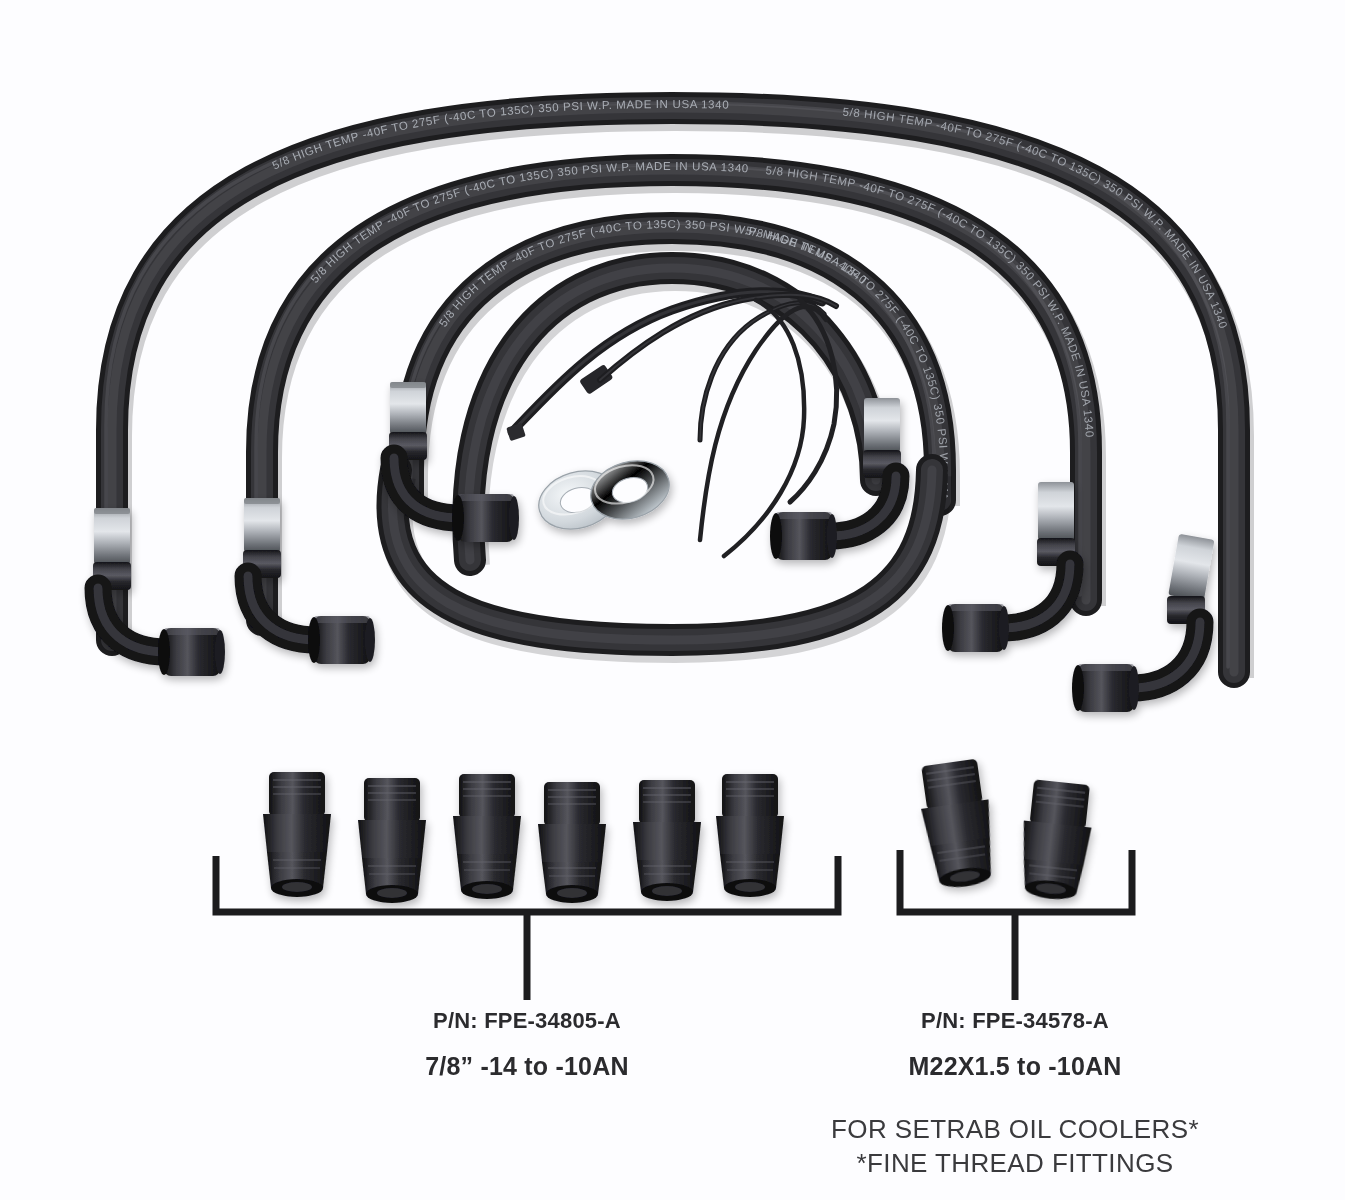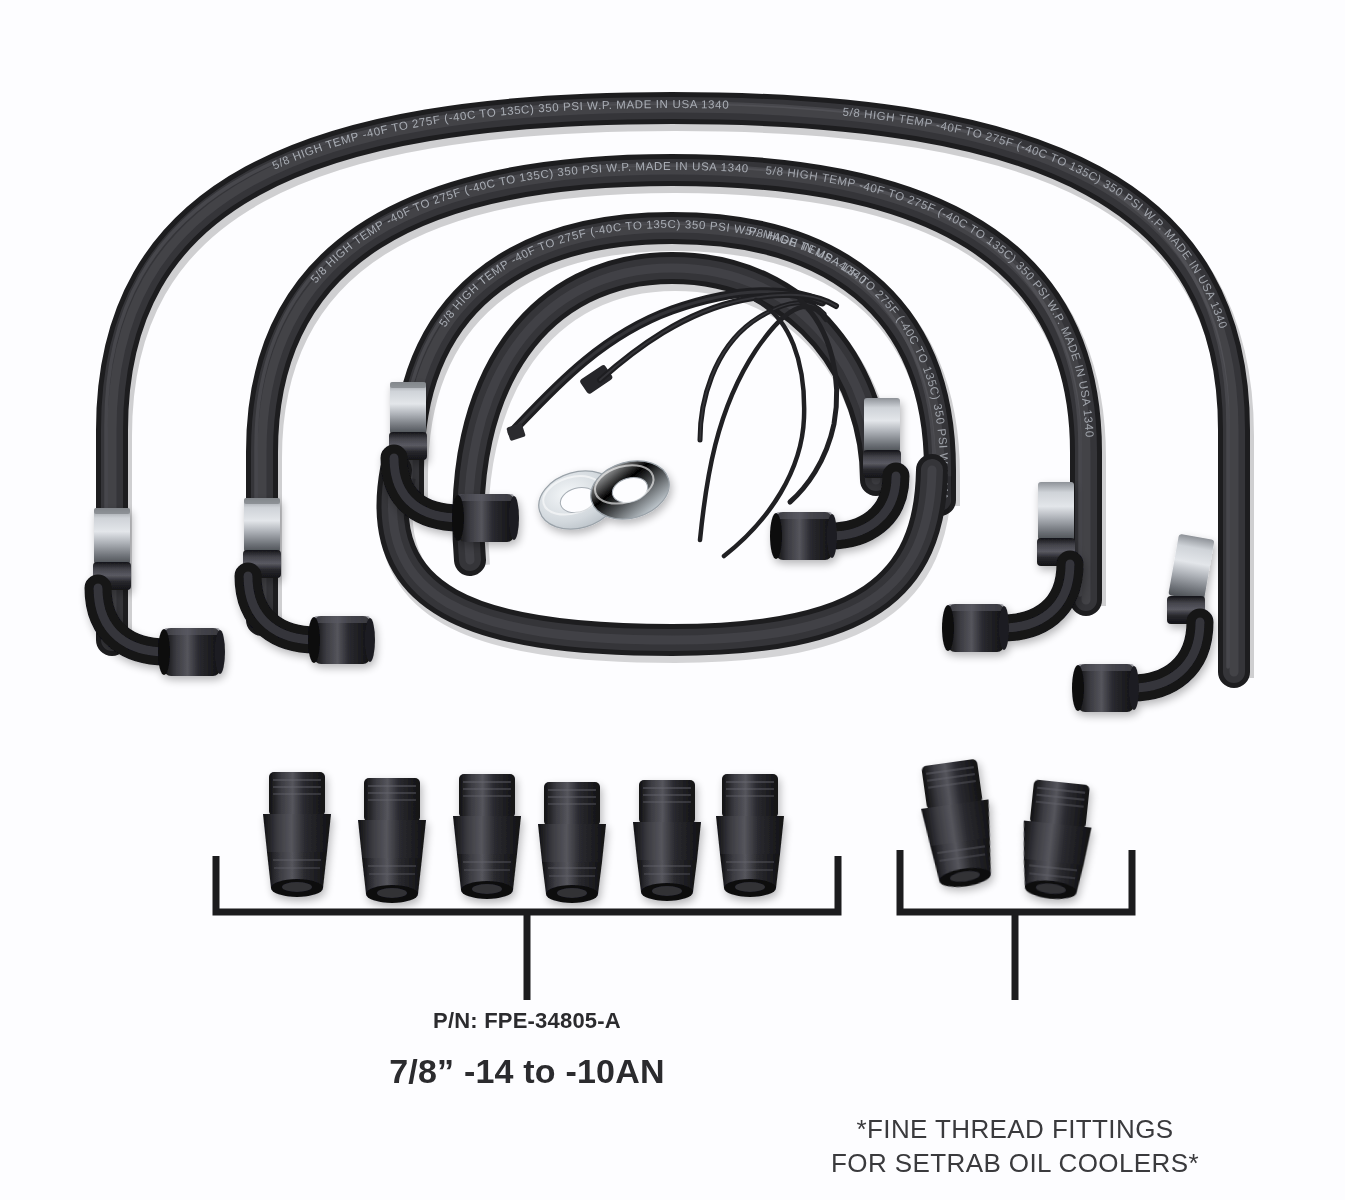--- a/index.html
+++ b/index.html
@@ -10,21 +10,21 @@
     font-family:"Liberation Sans", sans-serif;
     overflow:hidden;
     position:relative;
   }
   .stage{position:absolute;left:0;top:0;width:1345px;height:1200px;}
   svg.scene{position:absolute;left:0;top:0;width:1345px;height:1200px;}
 
   
   .label-block{position:absolute;text-align:center;color:#2b2b2e;}
   .pn-line{font-weight:bold;font-size:22px;letter-spacing:0.2px;white-space:nowrap;}
-  .spec-line{font-weight:bold;font-size:34px;letter-spacing:0.2px;white-space:nowrap;margin-top:18px;text-align:center;}
+  .spec-line{font-weight:bold;font-size:25px;letter-spacing:0.2px;white-space:nowrap;margin-top:18px;text-align:center;}
   .note-block{position:absolute;text-align:center;color:#3a3a3d;}
   .note-line{font-size:26px;letter-spacing:0.4px;white-space:nowrap;line-height:34px;}
 
   #left-label{left:277px;top:1008px;width:500px;}
   #right-label{left:815px;top:1008px;width:400px;}
   #fine-note{left:815px;top:1112px;width:400px;}
 </style>
 </head>
 <body>
 
@@ -386,19 +386,23 @@
     <path d="M 900 850 L 900 912 L 1132 912 L 1132 850"></path>
     <path d="M 1015 912 L 1015 1000"></path>
   </g>
 </svg>
 
 <div class="label-block" id="left-label">
   <div class="pn-line">P/N: FPE-34805-A</div>
   <div class="spec-line">7/8” -14 to -10AN</div>
 </div>
 
+<div class="label-block" id="right-label">
+  <div class="pn-line">P/N: FPE-34578-A</div>
+  <div class="spec-line">M22X1.5 to -10AN</div>
+</div>
 
 <div class="note-block" id="fine-note">
+  <div class="note-line">FOR SETRAB OIL COOLERS*</div>
   <div class="note-line">*FINE THREAD FITTINGS</div>
-  <div class="note-line">FOR SETRAB OIL COOLERS*</div>
 </div>
 
 </div>
 
 </body></html>

